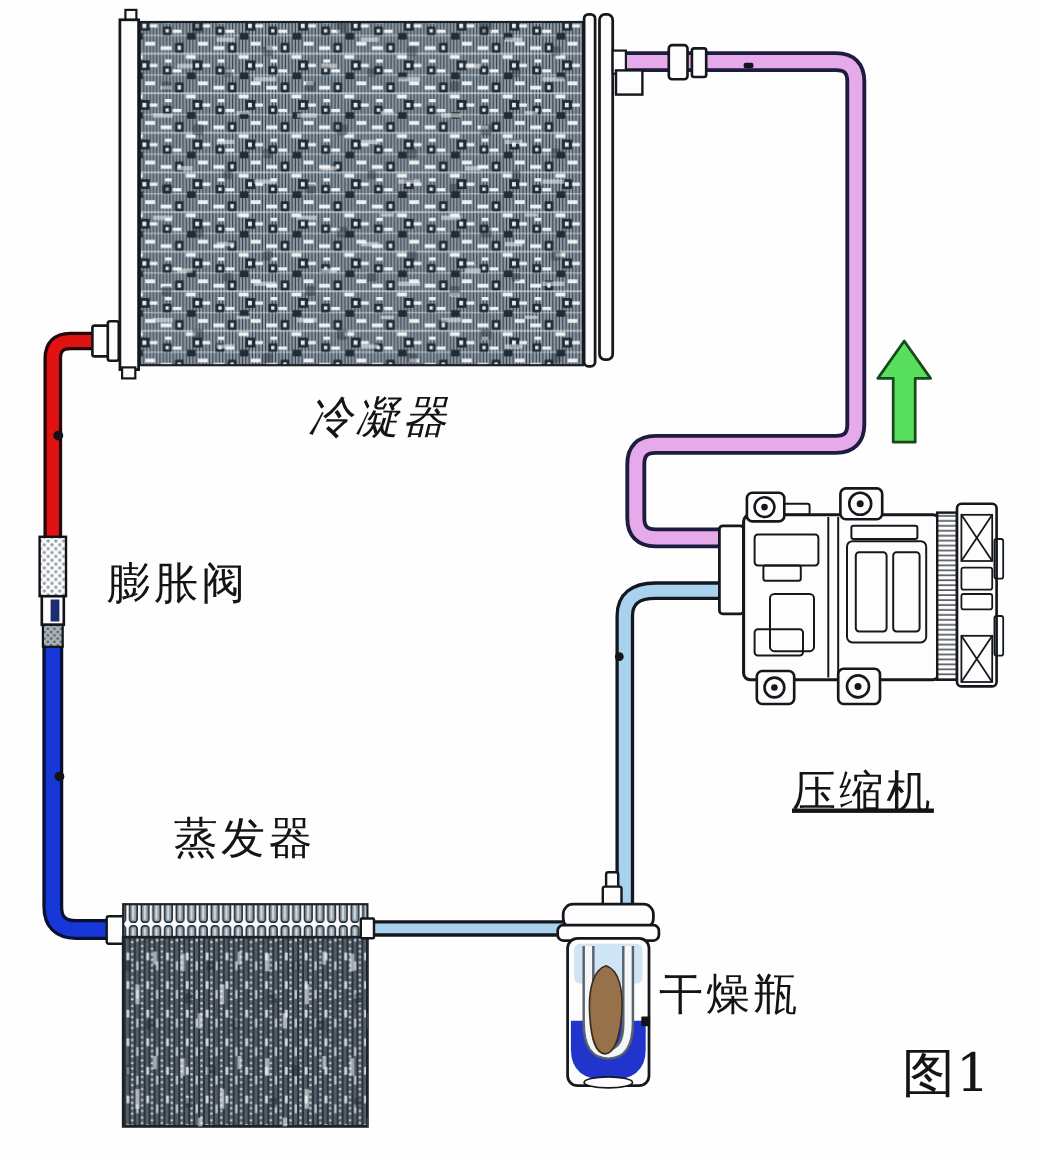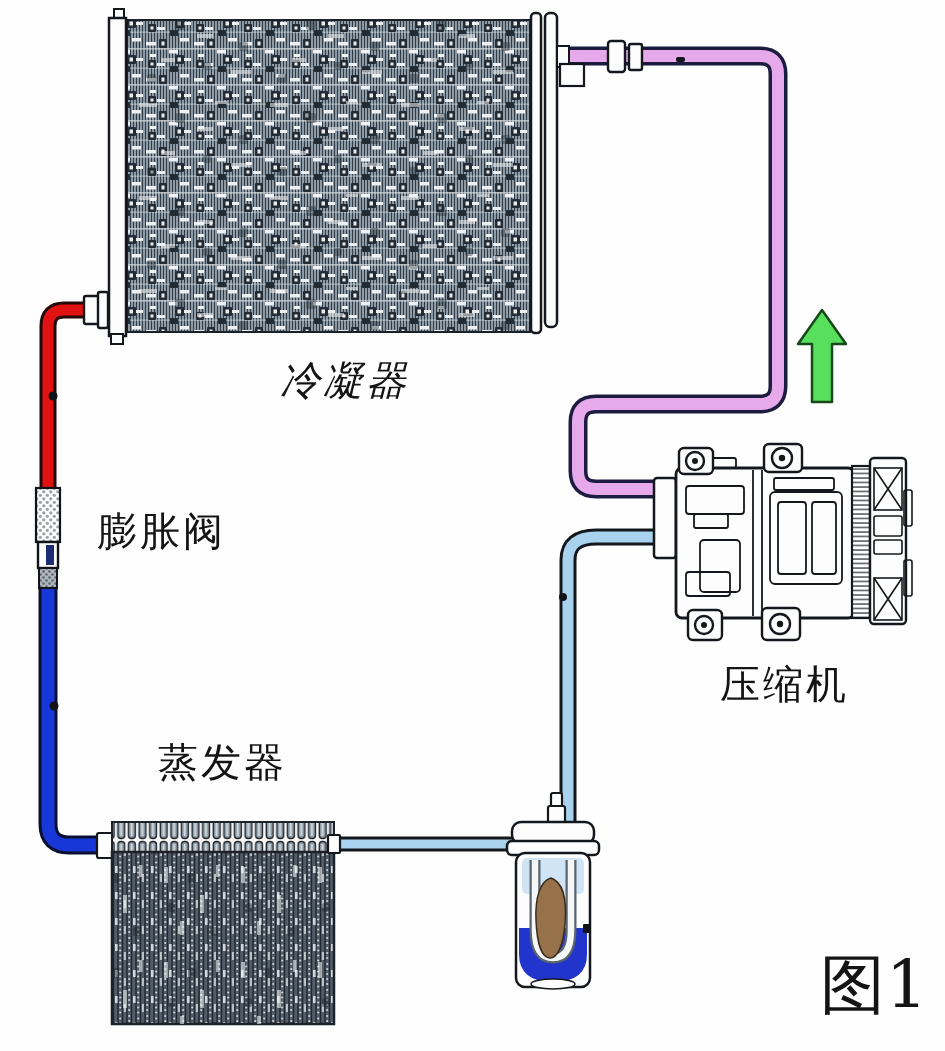--- a/index.html
+++ b/index.html
@@ -3,23 +3,23 @@
 <meta charset="utf-8">
 <style>
   html,body{margin:0;padding:0;background:#ffffff;}
   .canvas{position:relative;width:945px;height:1051px;background:#fefefe;overflow:hidden;
           font-family:"DejaVu Serif","Liberation Serif",serif;}
   .canvas svg{position:absolute;left:0;top:0;}
   .lbl{position:absolute;color:#141414;font-size:40px;letter-spacing:3px;line-height:1;white-space:nowrap;}
   .lbl-condenser{left:280px;top:360px;font-style:italic;}
   .lbl-expansion{left:97px;top:511px;}
   .lbl-evaporator{left:158px;top:742px;}
-  .lbl-compressor{left:720px;top:664px;}
+  .lbl-compressor{left:720px;top:700px;text-decoration:underline;}
   .lbl-drier{left:599px;top:884px;}
-  .lbl-caption{left:820px;top:952px;font-size:65px;letter-spacing:1px;text-align:center;}
+  .lbl-caption{left:820px;top:952px;font-size:48px;letter-spacing:1px;text-align:center;}
 </style>
 </head>
 <body>
 
 <div class="canvas">
 
 <svg width="945" height="1051" viewBox="0 0 945 1051" xmlns="http://www.w3.org/2000/svg">
   <defs>
     <pattern id="pFin" width="48" height="36" patternUnits="userSpaceOnUse">
       <rect width="48" height="36" fill="#8e9ba6"></rect>
@@ -261,15 +261,16 @@
     </g>
   </g>
 
   <polygon points="822,310 798,344 812,344 812,402 832,402 832,344 846,344" fill="#58df5d" stroke="#17491b" stroke-width="2.5" stroke-linejoin="round"></polygon>
 </svg>
 
 <div class="lbl lbl-condenser">冷凝器</div>
 <div class="lbl lbl-evaporator">蒸发器</div>
 <div class="lbl lbl-expansion">膨胀阀</div>
 <div class="lbl lbl-compressor">压缩机</div>
+<div class="lbl lbl-drier">干燥瓶</div>
 <div class="lbl lbl-caption">图1</div>
 
 </div>
 
 </body></html>

